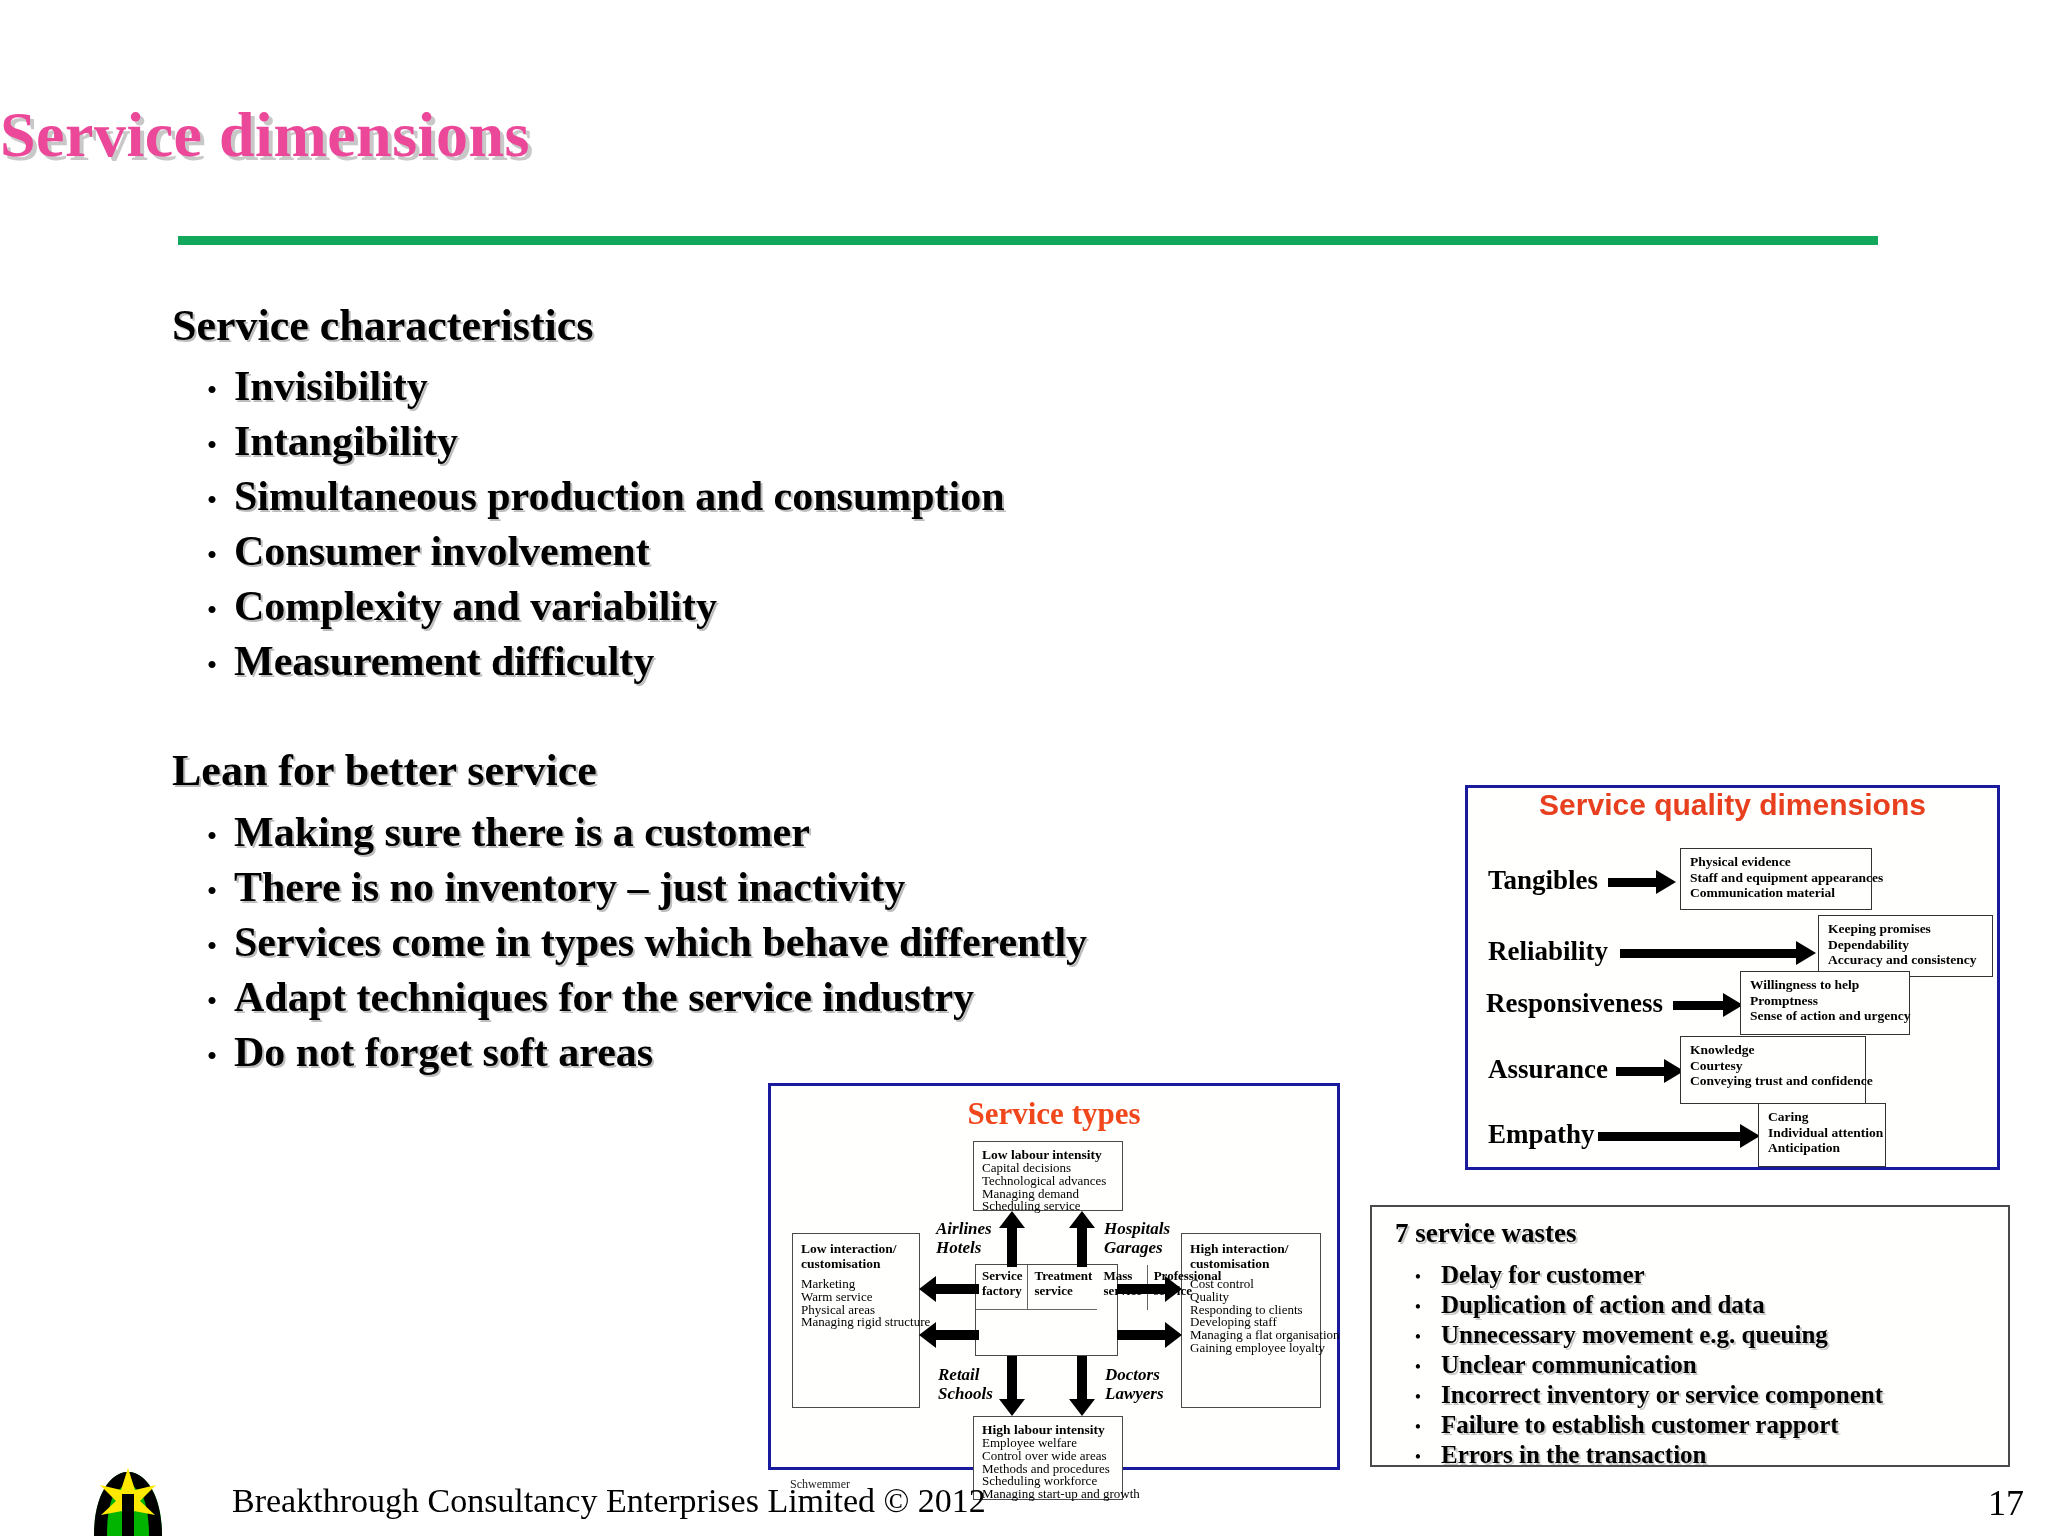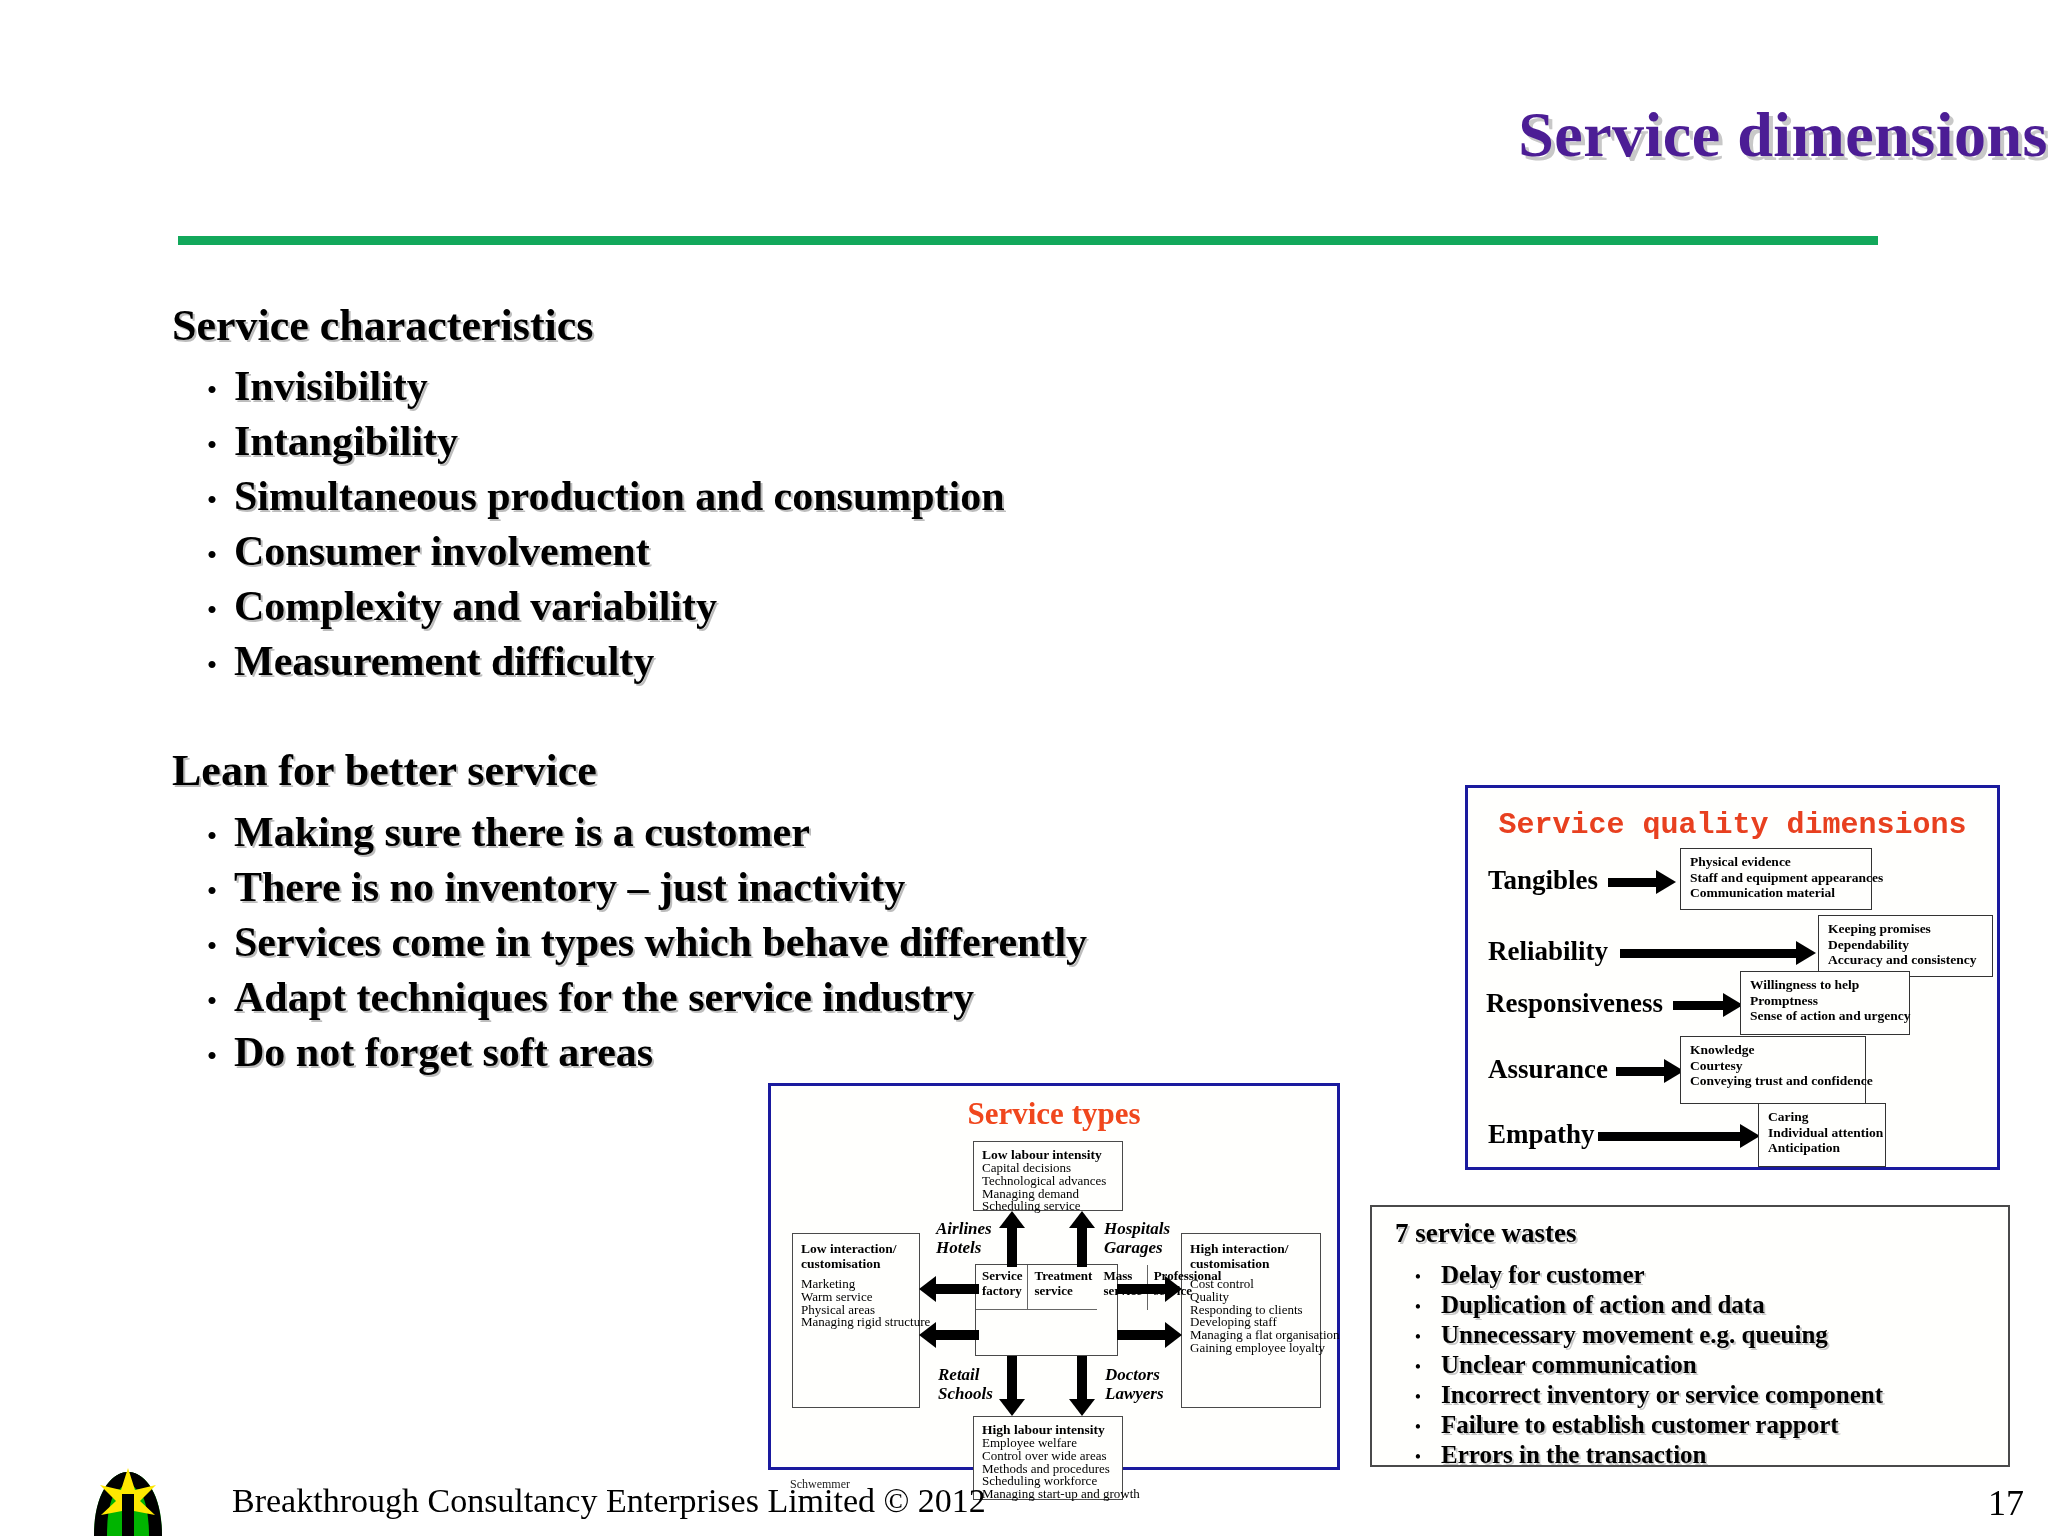--- a/index.html
+++ b/index.html
@@ -8,26 +8,26 @@
     background:#ffffff;
     font-family:"Liberation Serif", serif;
     overflow:hidden;
     position:relative;
   }
   .slide{position:absolute;left:0;top:0;width:2048px;height:1536px;}
 
   
   .title{
     position:absolute;left:0;top:98px;width:2048px;
-    text-align:right;
+    text-align:left;
     font-family:"Liberation Serif", serif;
     font-weight:bold;
     font-size:64px;
     letter-spacing:0.5px;
-    color:#4c1d95;
+    color:#ec4899;
     text-shadow:4px 4px 0 #c8c8c8;
   }
   .rule{
     position:absolute;left:178px;top:236px;width:1700px;height:9px;
     background:#12a85b;
   }
 
   
   .heading{
     position:absolute;
@@ -61,23 +61,23 @@
   }
 
   
   .sqd{
     position:absolute;left:1465px;top:785px;width:535px;height:385px;
     border:3px solid #1a1a9e;
     background:#fffffd;
     box-sizing:border-box;
   }
   .sqd-title{
-    position:absolute;left:0;top:20px;width:100%;
+    position:absolute;left:0;top:0;width:100%;
     text-align:center;
-    font-family:Liberation Mono, monospace;
+    font-family:Liberation Sans, sans-serif;
     font-weight:bold;font-size:30px;
     color:#e8401f;
   }
   .sqd-label{
     position:absolute;
     font-weight:bold;font-size:27px;color:#000;
     white-space:nowrap;
   }
   .sqd-box{
     position:absolute;

